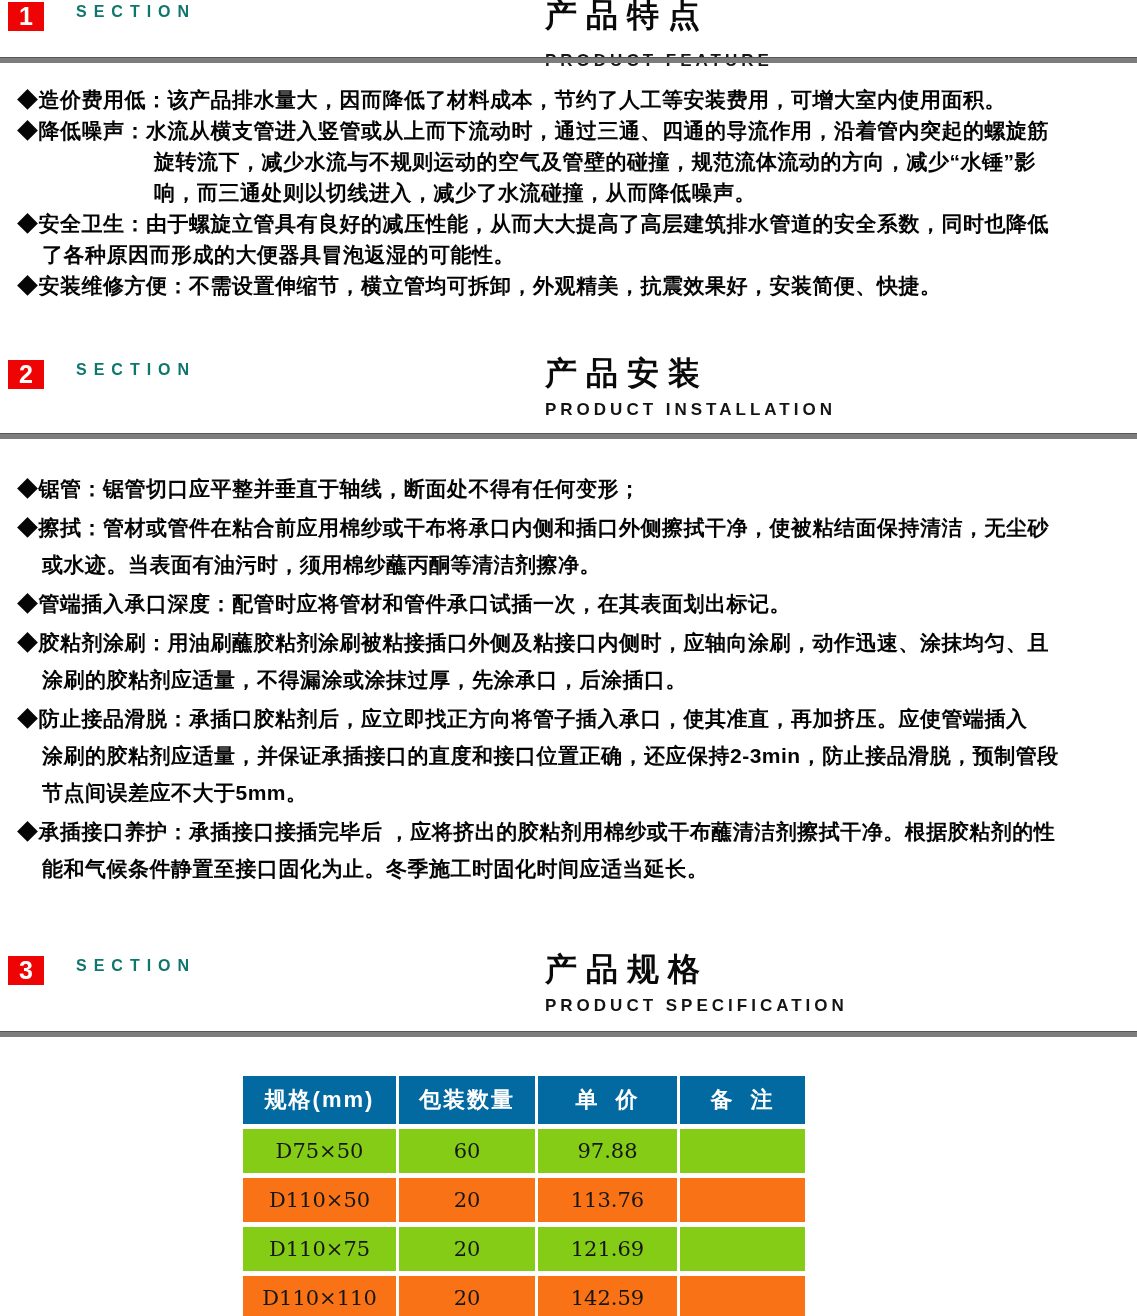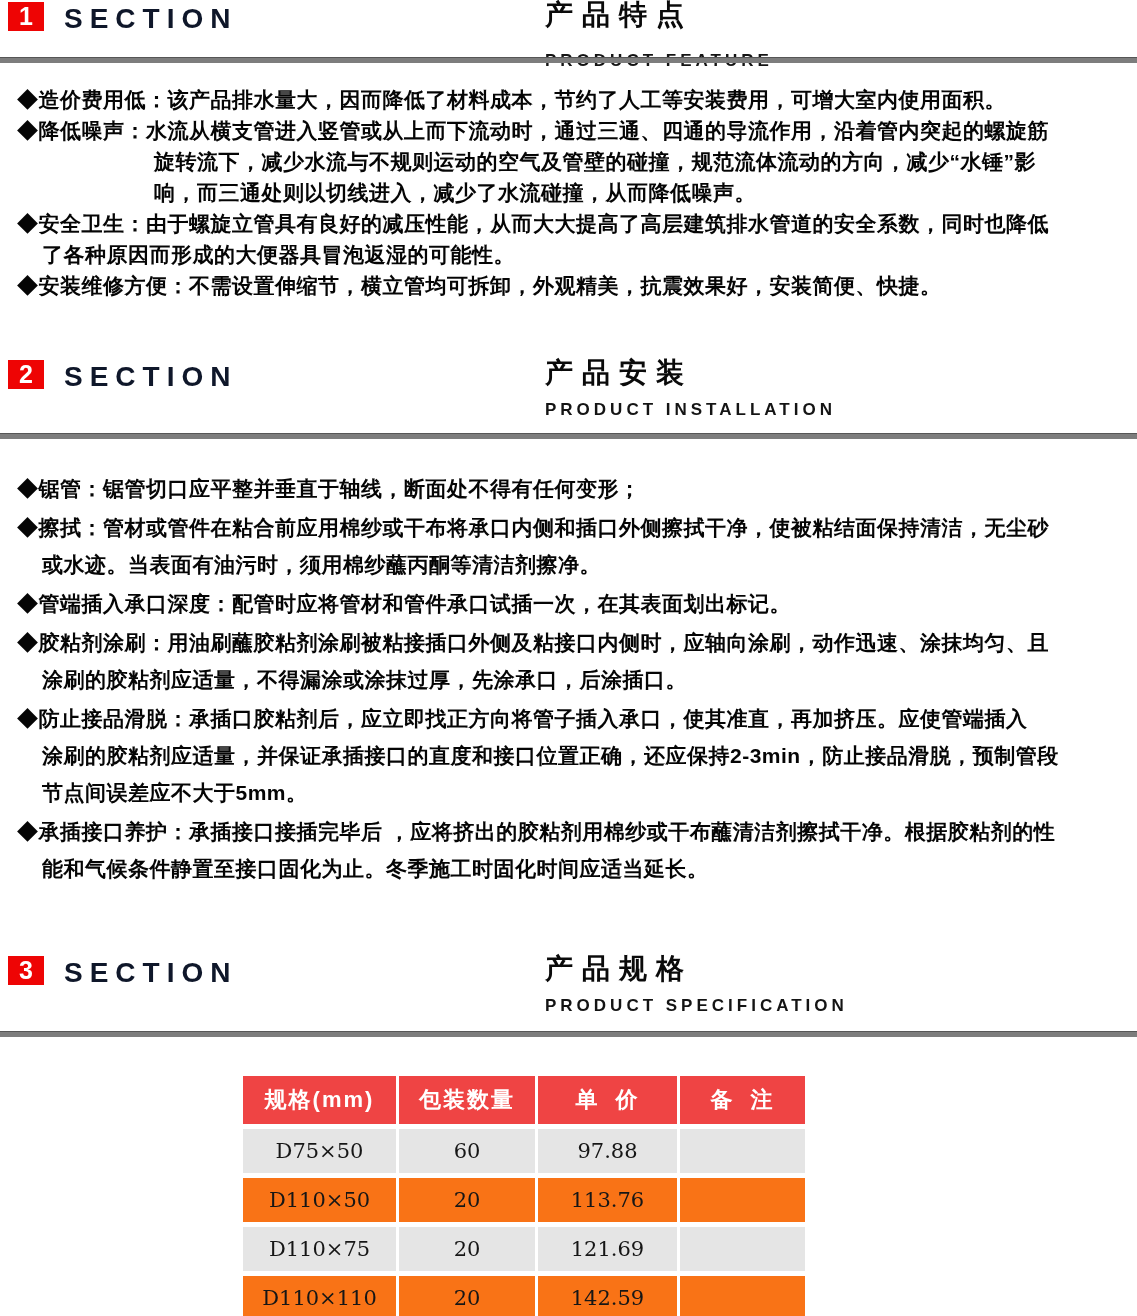--- a/index.html
+++ b/index.html
@@ -15,27 +15,27 @@
   .sec-header{position:absolute;left:0;width:1137px;height:60px;}
   .sec-num{
     position:absolute;left:8px;top:2px;
     width:36px;height:29px;
     background:#ee0404;
     color:#ffffff;
     font-size:25px;font-weight:bold;
     text-align:center;line-height:29px;
   }
   .sec-label{
-    position:absolute;left:64px;top:3px;
-    font-size:28px;font-weight:bold;
-    letter-spacing:7px;color:#0f172a;
+    position:absolute;left:76px;top:3px;
+    font-size:16px;font-weight:bold;
+    letter-spacing:7px;color:#0f766e;
   }
   .sec-titles{position:absolute;left:545px;top:0;}
   .sec-title-cn{
-    font-size:28px;font-weight:bold;
+    font-size:32px;font-weight:bold;
     letter-spacing:9px;color:#0a0a0a;
     line-height:30px;
   }
   .sec-title-en{
     font-size:17px;font-weight:bold;
     letter-spacing:4px;color:#141414;
     margin-top:21px;white-space:pre;
   }
   .sec1{top:0;}
   .sec2{top:358px;}
@@ -70,34 +70,34 @@
   
   .spec-table{
     position:absolute;left:243px;top:1076px;
     display:grid;
     grid-template-columns:153px 136px 139px 125px;
     grid-auto-rows:44px;
     grid-template-rows:48px;
     gap:5px 3px;
   }
   .th{
-    background:#ef4444;
+    background:#0369a1;
     color:#ffffff;
     font-size:22px;font-weight:bold;
     letter-spacing:2px;
     display:flex;align-items:center;justify-content:center;
     white-space:pre;
   }
   .td{
     font-family:"DejaVu Serif", serif;
     font-size:21px;color:#161616;
     display:flex;align-items:center;justify-content:center;
     white-space:pre;
   }
-  .tone-gray{background:#e5e5e5;}
+  .tone-gray{background:#84cc16;}
   .tone-cyan{background:#f97316;}
 </style>
 </head>
 <body>
 
 <div class="page">
 
   <div class="sec-header sec1">
     <div class="sec-num">1</div>
     <div class="sec-label">SECTION</div>

